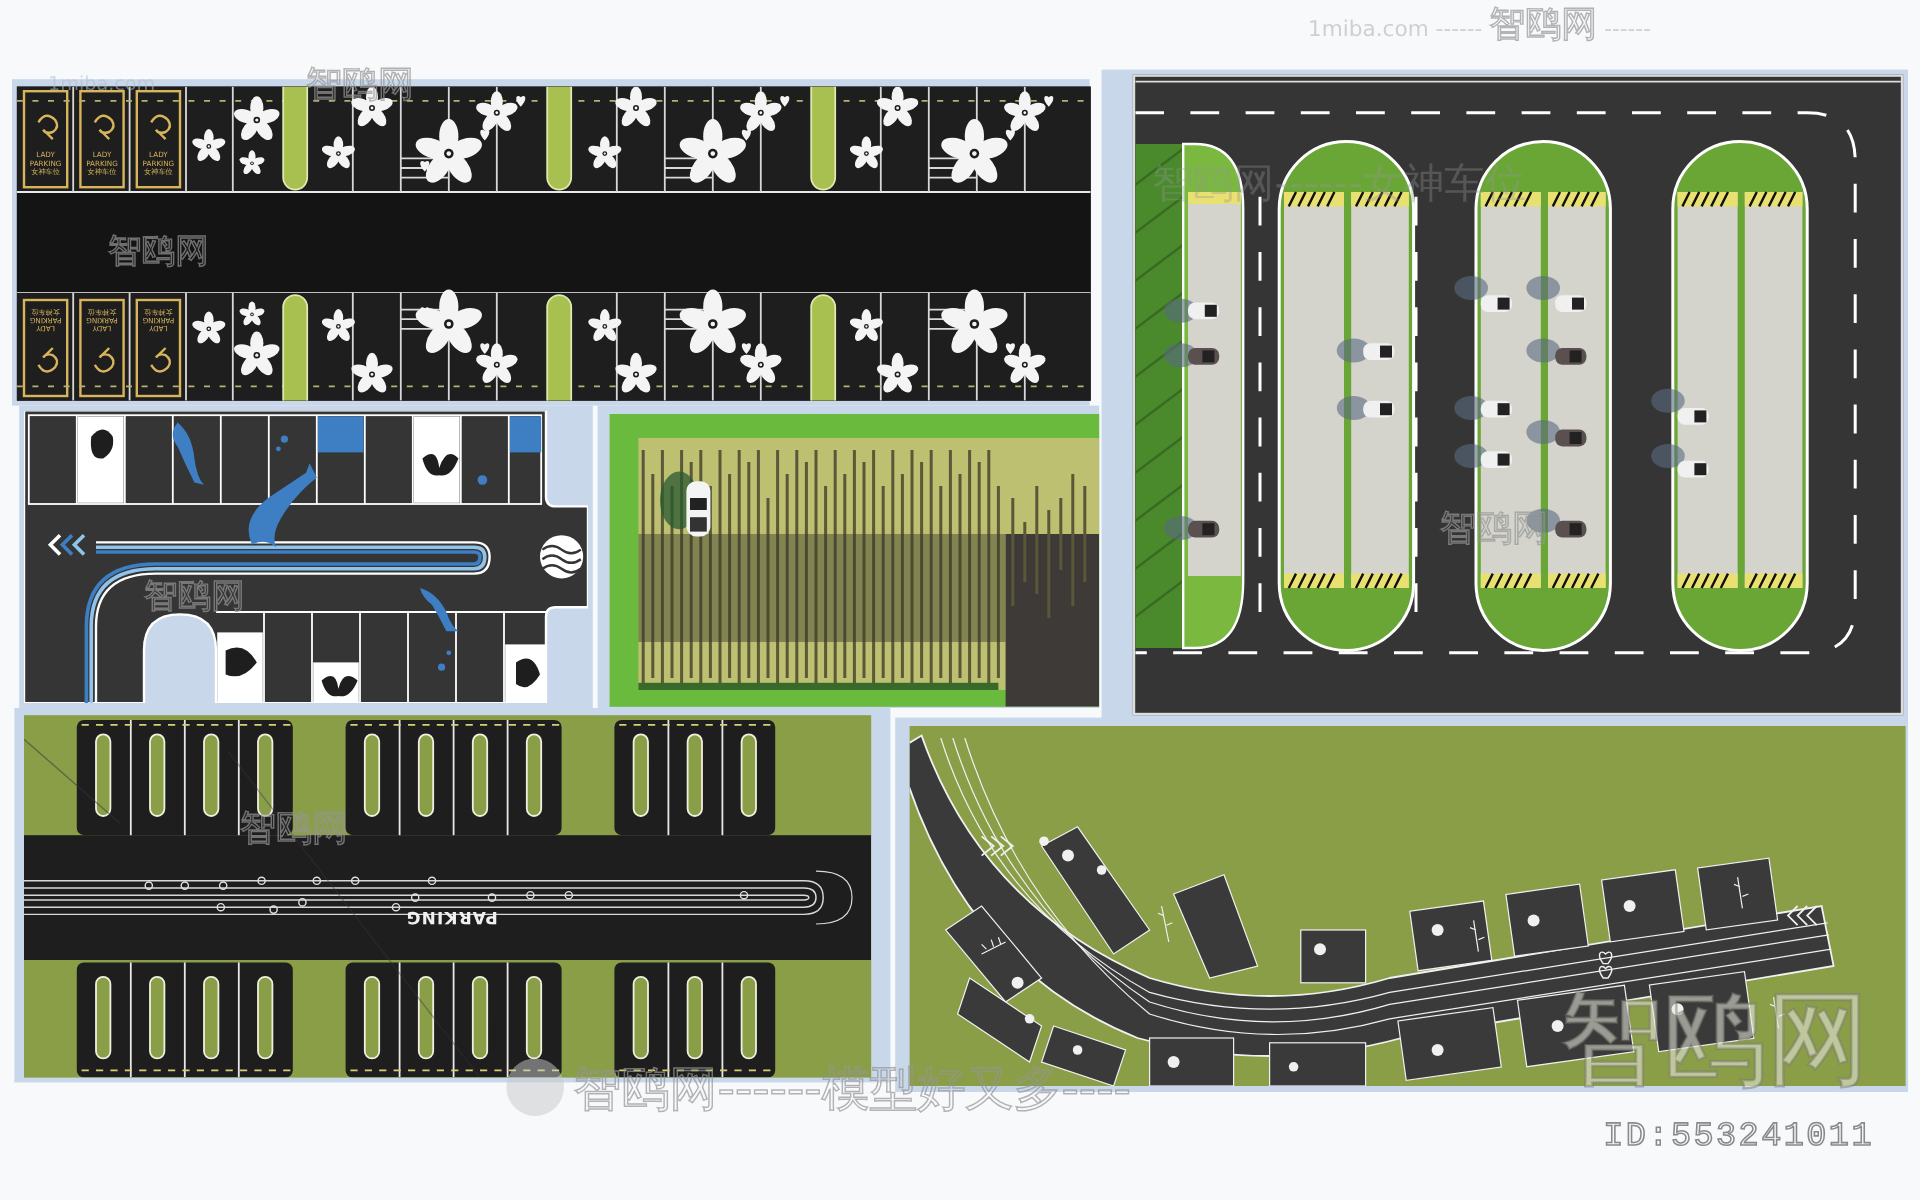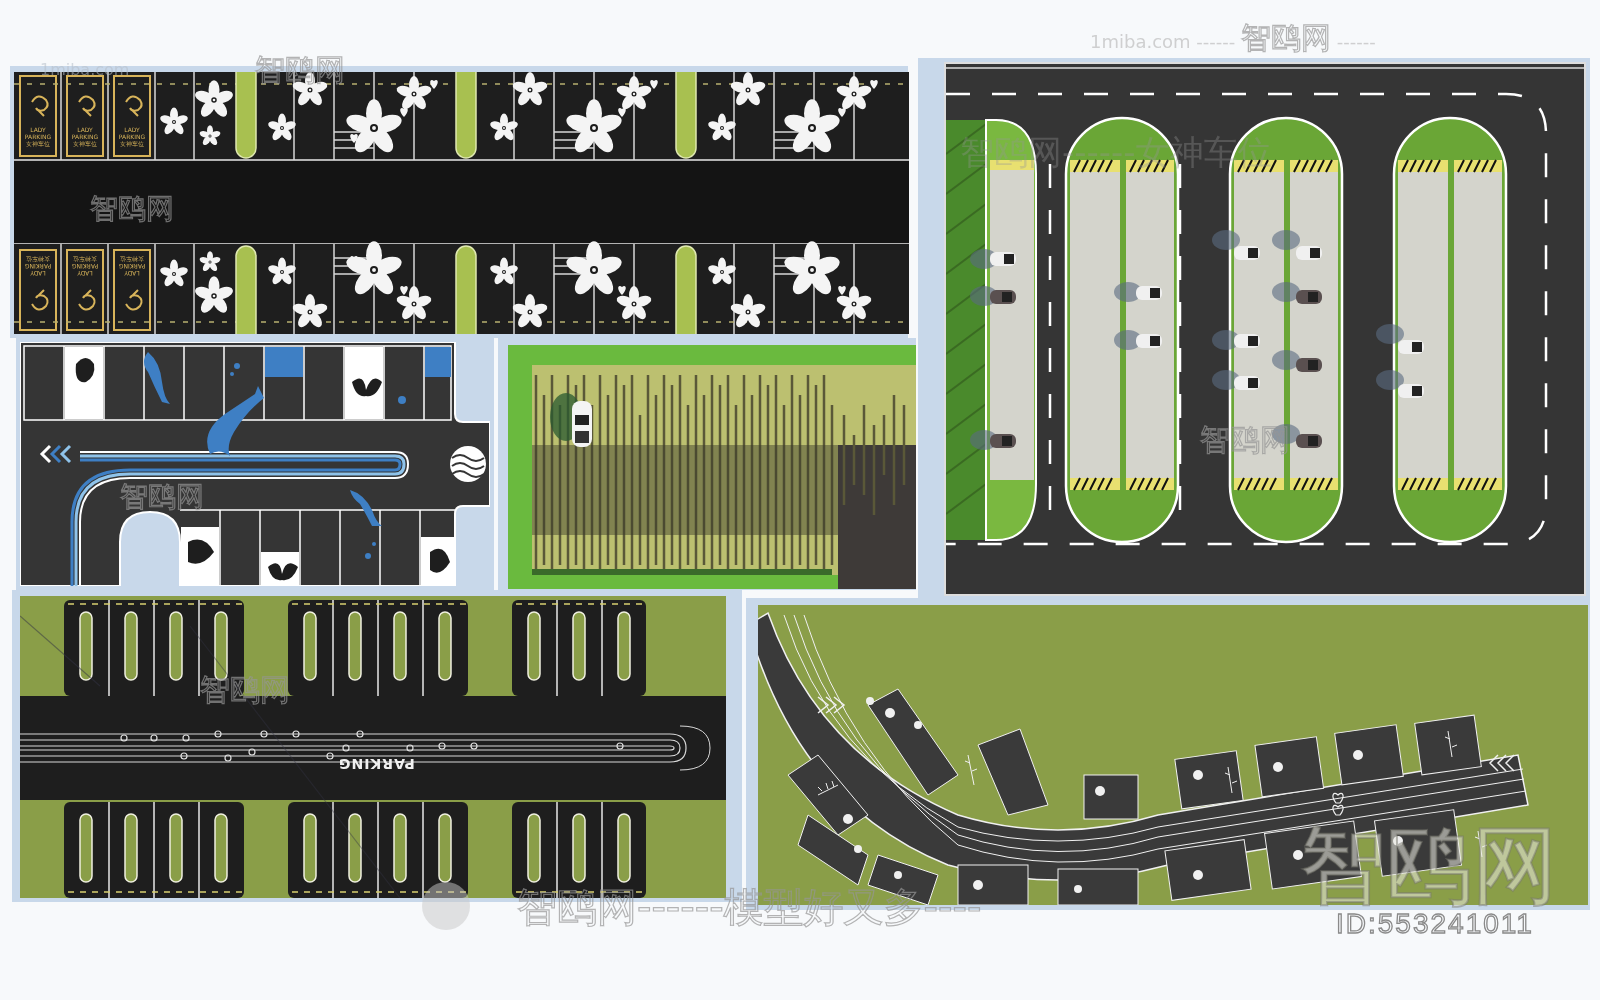--- a/index.html
+++ b/index.html
@@ -3,21 +3,21 @@
 <meta charset="utf-8">
 <style>
   * { box-sizing: border-box; margin: 0; padding: 0; }
   body { width: 1600px; height: 1000px; background: #f7f9fb; position: relative; overflow: hidden; font-family: "DejaVu Sans", sans-serif; }
   .panel { position: absolute; overflow: hidden; }
   .shadow-frame { position: absolute; background: #c8d8ea; }
   svg { display: block; }
   .wm { position: absolute; color: rgba(200,200,200,0.55); font-family: "DejaVu Sans", sans-serif; white-space: nowrap; pointer-events: none; }
   .wm-outline { color: transparent; -webkit-text-stroke: 1.2px rgba(150,150,150,0.7); }
   .wm-big { position: absolute; font-size: 86px; color: rgba(235,235,225,0.55); -webkit-text-stroke: 2px rgba(120,120,110,0.5); font-family: "DejaVu Sans", sans-serif; white-space: nowrap; }
-  .id-label { position: absolute; font-family: Liberation Sans, sans-serif; font-size: 28px; color: transparent; -webkit-text-stroke: 1.3px #8a8a8a; letter-spacing: 2px; }
+  .id-label { position: absolute; font-family: Liberation Mono, monospace; font-size: 28px; color: transparent; -webkit-text-stroke: 1.3px #8a8a8a; letter-spacing: 2px; margin-top: 24px; }
 </style>
 </head>
 <body>
 
 <div class="shadow-frame" style="left:10px;top:66px;width:898px;height:272px;"></div>
 <div class="panel" style="left:14px;top:72px;width:895px;height:262px;background:#1c1c1c;">
   <svg width="895" height="262" viewBox="0 0 895 262">
     <defs>
       <g id="sakura">
         <g fill="#f4f4f4">
@@ -615,30 +615,30 @@
     <g stroke="#f0f0f0" stroke-width="1" fill="none">
       <path d="M60 190 l20 -10 M64 186 l-4 -4 M70 184 l-2 -6 M76 182 l-2 -6"></path>
       <path d="M210 150 l6 30 M212 158 l-5 -2 M214 166 l5 -2"></path>
       <path d="M470 162 l4 26 M472 170 l-5 -2 M474 178 l5 -2"></path>
       <path d="M690 126 l4 26 M692 134 l-5 -2 M694 142 l5 -2"></path>
       <path d="M720 226 l4 26 M722 234 l-5 -2 M724 242 l5 -2"></path>
     </g>
   </svg>
 </div>
 
-<div class="wm" style="left:1090px;top:18px;font-size:18px;color:rgba(190,190,190,0.7);">
+<div class="wm" style="left:1090px;top:0;font-size:18px;color:rgba(190,190,190,0.7);">
   <span>1miba.com</span> <span>------</span> <span class="wm-outline" style="font-size:30px;">智鸥网</span> <span>------</span>
 </div>
 <div class="wm wm-outline" style="left:255px;top:50px;font-size:30px;">智鸥网</div>
 <div class="wm" style="left:40px;top:60px;font-size:16px;color:rgba(180,190,200,0.55);">1miba.com</div>
 <div class="wm wm-outline" style="left:90px;top:190px;font-size:28px;">智鸥网</div>
 <div class="wm" style="left:960px;top:130px;font-size:34px;color:rgba(150,150,150,0.35);">
   <span>智鸥网</span><span>------</span><span>女神车位</span>
 </div>
 <div class="wm wm-outline" style="left:120px;top:478px;font-size:28px;">智鸥网</div>
 <div class="wm wm-outline" style="left:200px;top:670px;font-size:30px;">智鸥网</div>
 <div class="wm wm-outline" style="left:1200px;top:420px;font-size:30px;">智鸥网</div>
 
 <div style="position:absolute;left:422px;top:882px;width:48px;height:48px;border-radius:50%;background:rgba(200,200,200,0.5);"></div>
-<div class="wm wm-outline" style="left:478px;top:880px;font-size:40px;margin-left:39px;">智鸥网------模型好又多----</div>
+<div class="wm wm-outline" style="left:478px;top:880px;font-size:40px;">智鸥网------模型好又多----</div>
 
 <div class="wm-big" style="left:1300px;top:808px;">智鸥网</div>
 <div class="id-label" style="left:1336px;top:908px;">ID:553241011</div>
 
 </body></html>

